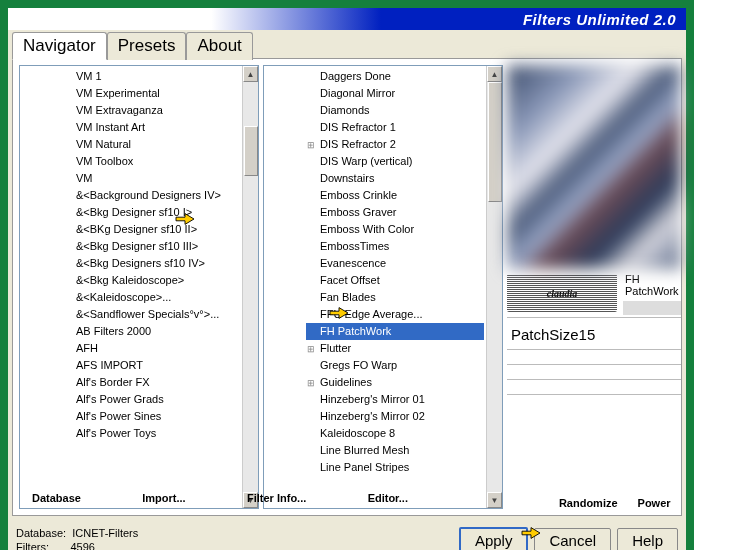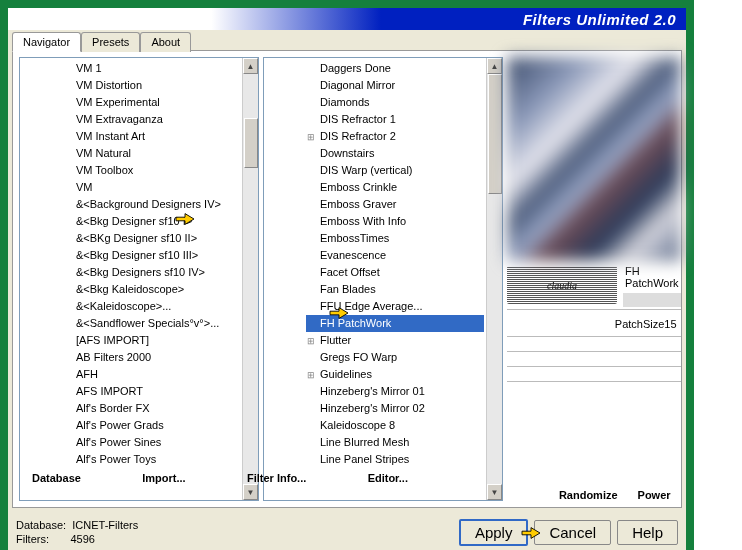--- a/index.html
+++ b/index.html
@@ -1,42 +1,42 @@
 <!DOCTYPE html>
 <html><head>
 <meta charset="utf-8">
 <style>
 * { box-sizing: border-box; margin: 0; padding: 0; }
 body { font-family: Arial, sans-serif; font-size: 11px; background: #fff; width: 742px; height: 550px; overflow: hidden; }
 .outer { border: 8px solid #15803d; width: 694px; height: 550px; position: relative; background: #ece9d8; }
 .titlebar { height: 22px; background: linear-gradient(to right, #fff 30%, #0020c0 55%, #0020c0 100%); display: flex; justify-content: flex-end; align-items: center; padding-right: 10px; }
 .titlebar-text { color: #fff; font-weight: bold; font-style: italic; font-size: 15px; letter-spacing: 0.5px; }
 .tabs { display: flex; padding-left: 4px; position: relative; top: 2px; }
-.tab { padding: 3px 10px; background: #ece9d8; border: 1px solid #999; border-bottom: none; border-radius: 3px 3px 0 0; margin-right: 0px; cursor: pointer; font-size: 11px; }
+.tab { padding: 3px 10px; background: #ece9d8; border: 1px solid #999; border-bottom: none; border-radius: 3px 3px 0 0; margin-right: 0px; cursor: pointer; font-size: 17px; }
 .tab.active { background: #fff; border-bottom: 1px solid #fff; z-index: 2; position: relative; }
 .panel { background: #fff; border: 1px solid #999; margin: 0 4px 4px 4px; height: 458px; display: flex; padding: 6px; }
 .listbox-wrap { display: flex; border: 1px solid #7f9db9; background: #fff; margin-right: 4px; padding-left: 40px; }
 .listbox { overflow-y: hidden; padding: 2px; }
 .list1 { width: 182px; height: 418px; }
 .list2 { width: 182px; height: 418px; }
 .scrollbar { width: 16px; background: #e8e8e8; position: relative; border-left: 1px solid #ccc; }
 .scroll-arrow { height: 16px; background: #d4d0c8; border: 1px solid #fff; border-right-color: #888; border-bottom-color: #888; display: flex; align-items: center; justify-content: center; font-size: 8px; color: #444; }
 .scroll-thumb { position: absolute; width: 14px; left: 1px; background: #d4d0c8; border: 1px solid #fff; border-right-color: #888; border-bottom-color: #888; }
 .item { padding: 1px 4px 1px 14px; white-space: nowrap; color: #000; font-size: 11px; line-height: 15px; position: relative; }
 .item.sel { background: #316ac5; color: #fff; }
 .item.expand::before { content: "⊞"; position: absolute; left: 1px; font-size: 9px; color: #888; top: 2px; }
 .right-panel { flex: 1; display: flex; flex-direction: column; }
 .preview-img { flex: 0 0 204px; background: linear-gradient(135deg, #3a4a6a 0%, #8a98b8 20%, #e8e8f0 35%, #4a5a7a 45%, #9aa8c8 55%, #6a4a55 62%, #2a3a5a 75%, #d8d8e0 85%, #5a6a8a 100%); filter: blur(8px); border: 1px solid #999; margin-bottom: 4px; }
 .watermark-row { display: flex; align-items: center; gap: 6px; height: 40px; }
-.watermark { width: 110px; height: 38px; background: repeating-linear-gradient(0deg, #555 0, #555 1px, #fff 1px, #fff 2px); display: flex; align-items: center; justify-content: center; font-style: italic; font-family: cursive; font-size: 10px; color: #111; font-weight: normal; border-radius: 2px; }
+.watermark { width: 110px; height: 38px; background: repeating-linear-gradient(0deg, #555 0, #555 1px, #fff 1px, #fff 2px); display: flex; align-items: center; justify-content: center; font-style: italic; font-family: cursive; font-size: 10px; color: #111; font-weight: bold; border-radius: 2px; }
 .filter-name-area { flex: 1; }
 .filter-name-bar { height: 14px; background: #ddd; margin-top: 2px; }
 .filter-name { font-size: 11px; padding: 2px; }
 .param-area { margin-top: 6px; }
-.param-row { display: flex; justify-content: flex-end; padding: 2px 4px; font-size: 11px; }
+.param-row { display: flex; justify-content: flex-start; padding: 2px 4px; font-size: 15px; }
 .divider { border-top: 1px solid #bbb; margin-top: 4px; }
 .bottom-buttons { display: flex; justify-content: space-between; padding: 6px 8px 0 8px; font-size: 11px; }
 .btn-link { cursor: pointer; text-decoration: underline; color: #000; padding: 0 4px; font-weight: bold; }
 .btn-link.plain { text-decoration: none; }
 .status-bar { display: flex; align-items: center; padding: 6px 8px; font-size: 11px; background: #ece9d8; }
 .status-left { flex: 1; }
 .status-left div { padding: 1px 0; }
 .win-btn { padding: 3px 14px; background: #ece9d8; border: 1px solid #888; border-radius: 2px; margin-left: 6px; cursor: pointer; font-size: 15px; }
 .win-btn.primary { border: 2px solid #3169c6; }
 .pointer { position: absolute; width: 22px; height: 18px; z-index: 10; pointer-events: none; }
@@ -51,36 +51,34 @@
   </div>
   <div class="tabs">
     <div class="tab active">Navigator</div>
     <div class="tab">Presets</div>
     <div class="tab">About</div>
   </div>
   <div class="panel">
     <div class="listbox-wrap">
       <div class="listbox list1" id="list1">
           <div class="item">VM 1</div>
-          <div class="item">VM Distortion</div>
           <div class="item">VM Experimental</div>
           <div class="item">VM Extravaganza</div>
           <div class="item">VM Instant Art</div>
           <div class="item">VM Natural</div>
           <div class="item">VM Toolbox</div>
           <div class="item">VM</div>
           <div class="item">&amp;&lt;Background Designers IV&gt;</div>
           <div class="item">&amp;&lt;Bkg Designer sf10 I&gt;</div>
           <div class="item">&amp;&lt;BKg Designer sf10 II&gt;</div>
           <div class="item">&amp;&lt;Bkg Designer sf10 III&gt;</div>
           <div class="item">&amp;&lt;Bkg Designers sf10 IV&gt;</div>
           <div class="item">&amp;&lt;Bkg Kaleidoscope&gt;</div>
           <div class="item">&amp;&lt;Kaleidoscope&gt;...</div>
           <div class="item">&amp;&lt;Sandflower Specials°v°&gt;...</div>
-          <div class="item">[AFS IMPORT]</div>
           <div class="item">AB Filters 2000</div>
           <div class="item">AFH</div>
           <div class="item">AFS IMPORT</div>
           <div class="item">Alf's Border FX</div>
           <div class="item">Alf's Power Grads</div>
           <div class="item">Alf's Power Sines</div>
           <div class="item">Alf's Power Toys</div>
         </div>
       <div class="scrollbar">
         <div class="scroll-arrow">▲</div>
@@ -88,25 +86,25 @@
         <div class="scroll-arrow" style="position:absolute;bottom:0;width:100%">▼</div>
       </div>
     </div>
     <div class="listbox-wrap">
       <div class="listbox list2" id="list2">
           <div class="item">Daggers Done</div>
           <div class="item">Diagonal Mirror</div>
           <div class="item">Diamonds</div>
           <div class="item">DIS Refractor 1</div>
           <div class="item expand">DIS Refractor 2</div>
+          <div class="item">DIS Warp (vertical)</div>
           <div class="item">Downstairs</div>
-          <div class="item">DIS Warp (vertical)</div>
           <div class="item">Emboss Crinkle</div>
           <div class="item">Emboss Graver</div>
-          <div class="item">Emboss With Info</div>
+          <div class="item">Emboss With Color</div>
           <div class="item">EmbossTimes</div>
           <div class="item">Evanescence</div>
           <div class="item">Facet Offset</div>
           <div class="item">Fan Blades</div>
           <div class="item">FFU Edge Average...</div>
           <div class="item sel">FH PatchWork</div>
           <div class="item expand">Flutter</div>
           <div class="item">Gregs FO Warp</div>
           <div class="item expand">Guidelines</div>
           <div class="item">Hinzeberg's Mirror 01</div>
@@ -140,21 +138,21 @@
         <div class="divider" style="margin-top:14px"></div>
         <div class="divider" style="margin-top:14px"></div>
         <div class="divider" style="margin-top:14px"></div>
       </div>
       <div class="right-bottom-btns">
         <span>Randomize</span>
         <span>Power</span>
       </div>
     </div>
   </div>
-  <div class="bottom-buttons" style="position:absolute; bottom:58px; left:12px; width:400px;">
+  <div class="bottom-buttons" style="position:absolute; bottom:38px; left:12px; width:400px;">
     <span class="btn-link plain">Database</span>
     <span class="btn-link plain">Import...</span>
     <span class="btn-link plain">Filter Info...</span>
     <span class="btn-link plain">Editor...</span>
   </div>
   <div class="status-bar">
     <div class="status-left">
       <div><span>Database:</span>&nbsp;&nbsp;<span>ICNET-Filters</span></div>
       <div><span>Filters:</span>&nbsp;&nbsp;&nbsp;&nbsp;&nbsp;&nbsp;&nbsp;<span>4596</span></div>
     </div>

